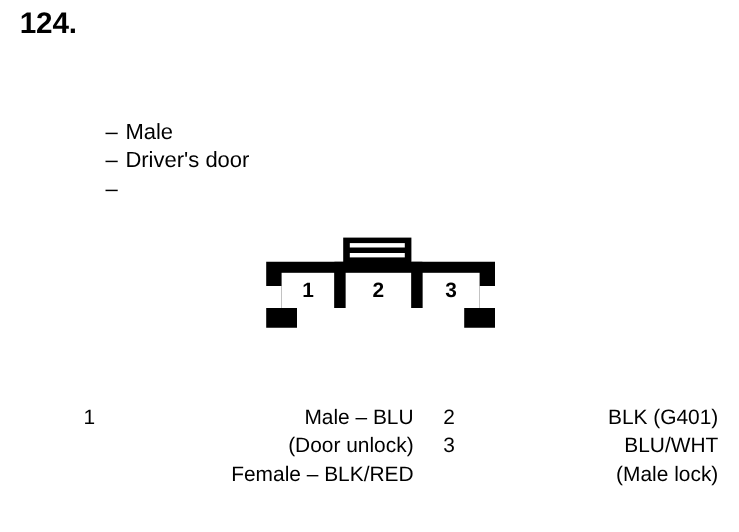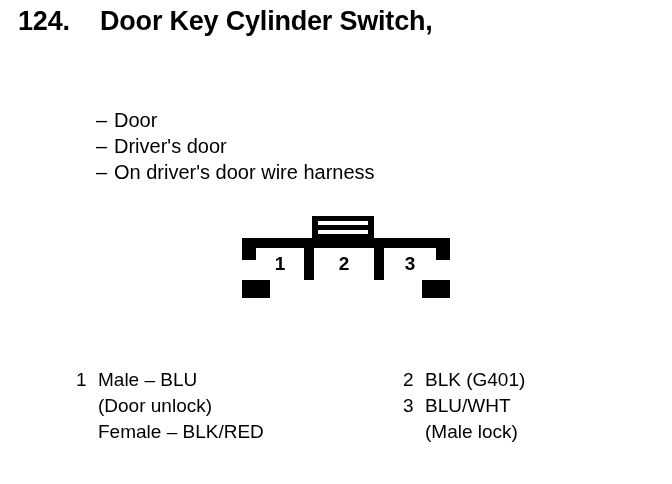--- a/index.html
+++ b/index.html
@@ -99,44 +99,43 @@
     font-size: 19px;
     line-height: 26px;
     white-space: pre;
   }
   .legend-key {
     width: 22px;
     flex: 0 0 22px;
   }
   .legend-val {
     flex: 1 1 auto;
+    text-align: right;
   }
 </style>
 </head>
 <body>
 
 <div id="title-block">
   <div class="title-row">
     <span id="title-number" class="title-line">124.</span>
-    <span class="title-line">Door Key Cylinder Switch,</span>
   </div>
 </div>
 
 <div id="spec-list">
   <div class="spec-item">
     <span class="spec-dash">–</span>
-    <span>Door</span>
+    <span>Male</span>
   </div>
   <div class="spec-item">
     <span class="spec-dash">–</span>
     <span>Driver's door</span>
   </div>
   <div class="spec-item">
     <span class="spec-dash">–</span>
-    <span>On driver's door wire harness</span>
   </div>
 </div>
 
 <div id="connector-diagram">
   <svg width="232" height="108" viewBox="0 0 232 108" xmlns="http://www.w3.org/2000/svg">
 
     <rect x="82" y="8" width="62" height="24" fill="#000000"></rect>
     <rect x="88" y="13" width="50" height="4" fill="#ffffff"></rect>
     <rect x="88" y="22" width="50" height="4" fill="#ffffff"></rect>
 

